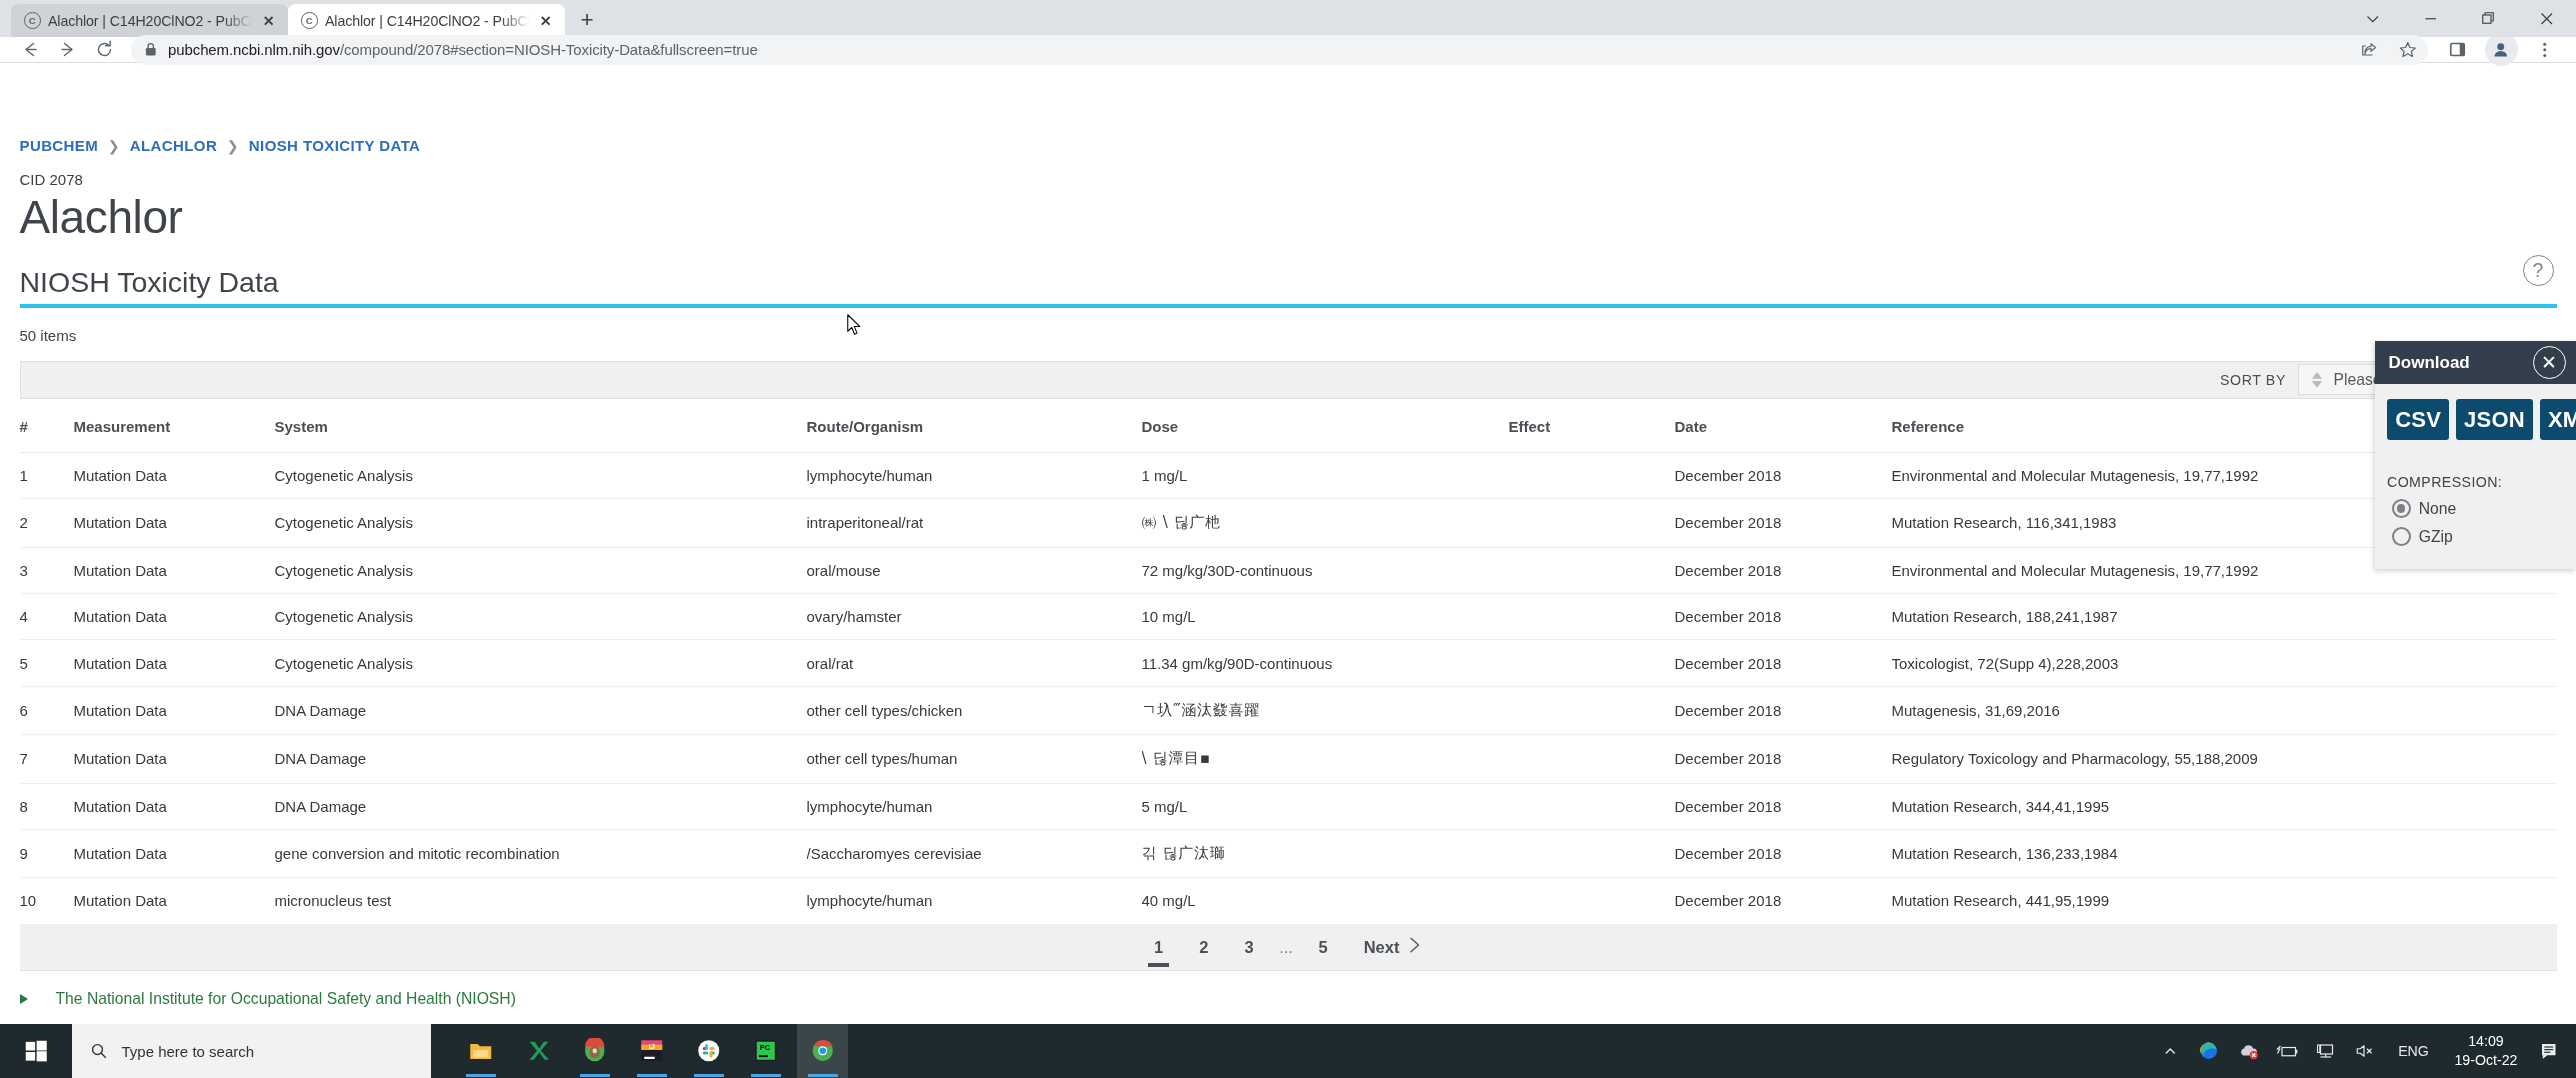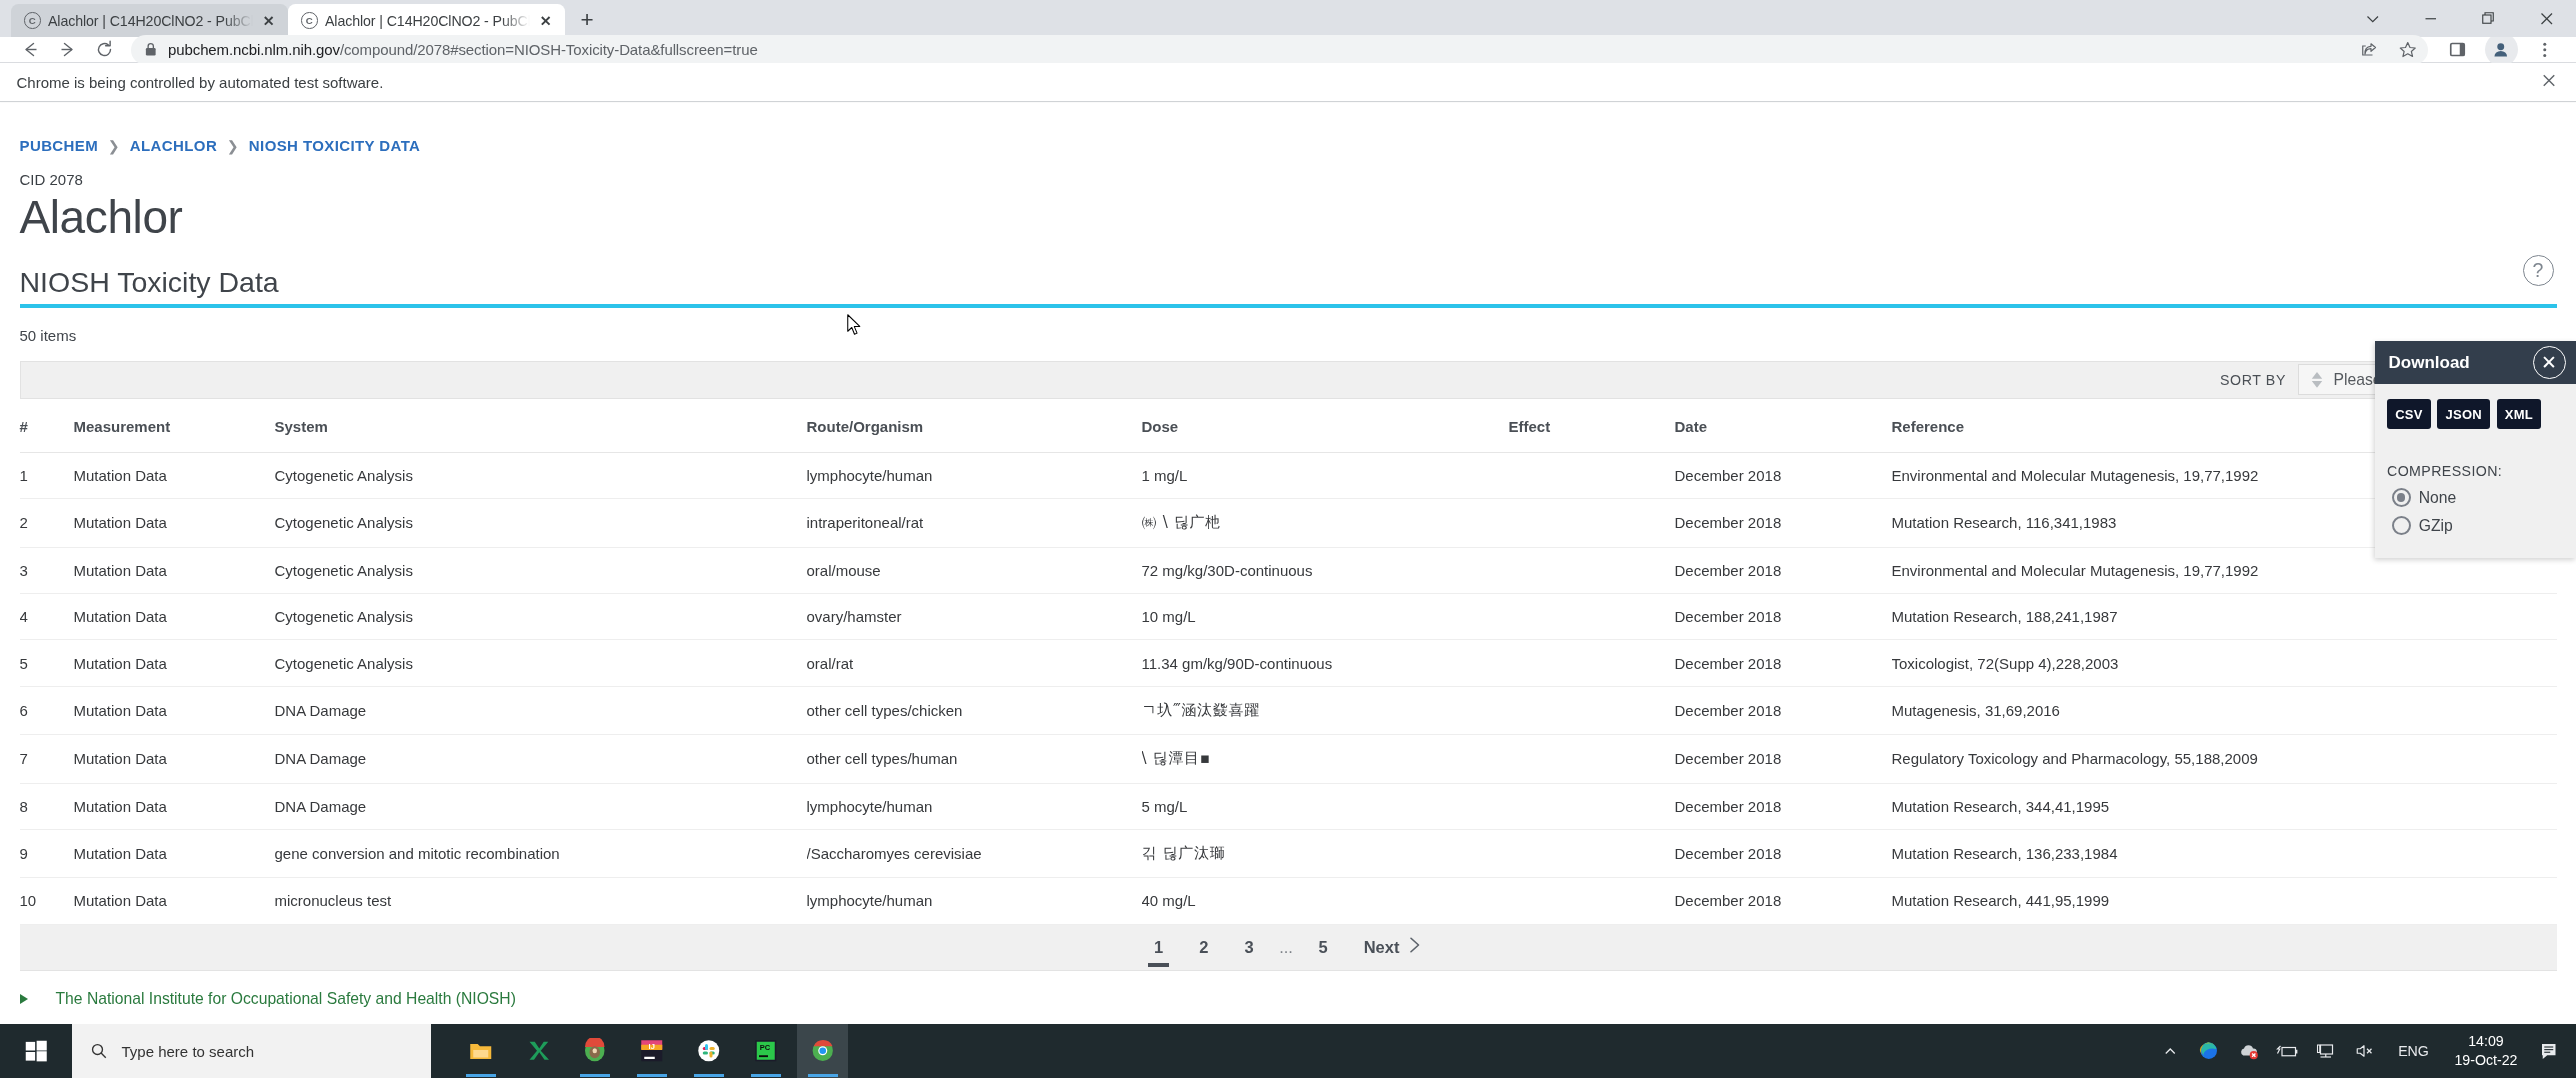--- a/index.html
+++ b/index.html
@@ -232,21 +232,21 @@
   }
   .dl-title { color: #ffffff; font-size: 17px; font-weight: bold; }
   .dl-close {
     width: 33px; height: 33px; border: 1.5px solid #ffffff; border-radius: 50%;
     color: #ffffff; display: flex; align-items: center; justify-content: center;
     font-size: 19px;
   }
   .dl-body { padding: 15px 12px 22.5px 12px; }
   .dl-formats { display: flex; gap: 6.7px; }
   .fmt-btn {
-    background: #0f172a; color: #ffffff; font-size: 13px; font-weight: bold;
+    background: #0c4a6e; color: #ffffff; font-size: 22px; font-weight: bold;
     padding: 7.5px 8.2px; border-radius: 3px; letter-spacing: 0.2px;
   }
   .dl-comp-label {
     margin-top: 34px; font-size: 14.2px; color: #3f444a; letter-spacing: 0.4px;
   }
   .radio-row { display: flex; align-items: flex-end; gap: 8.2px; margin-top: 9px; padding-left: 4.5px; }
   .radio {
     width: 19px; height: 19px; border: 2.2px solid #7b8089; border-radius: 50%;
     display: flex; align-items: center; justify-content: center; flex: none;
   }
@@ -396,29 +396,20 @@
       <div class="tbtn">
         <svg width="19.5" height="19.5" viewBox="0 0 26 26">
             <circle cx="13" cy="5.5" r="2" fill="#5f6368"></circle>
             <circle cx="13" cy="13" r="2" fill="#5f6368"></circle>
             <circle cx="13" cy="20.5" r="2" fill="#5f6368"></circle>
           </svg>
       </div>
     </div>
   </div>
 
-  <div class="infobar">
-    <span class="infobar-text">Chrome is being controlled by automated test software.</span>
-    <span class="infobar-close">
-      <svg width="18" height="18" viewBox="0 0 24 24">
-          <line x1="5" y1="5" x2="19" y2="19" stroke="#5f6368" stroke-width="1.8"></line>
-          <line x1="19" y1="5" x2="5" y2="19" stroke="#5f6368" stroke-width="1.8"></line>
-        </svg>
-    </span>
-  </div>
 
   <div class="page">
 
     <div class="breadcrumb">
       <span class="crumb">PUBCHEM</span>
       <span class="sep">❯</span>
       <span class="crumb">ALACHLOR</span>
       <span class="sep">❯</span>
       <span class="crumb">NIOSH TOXICITY DATA</span>
     </div>

